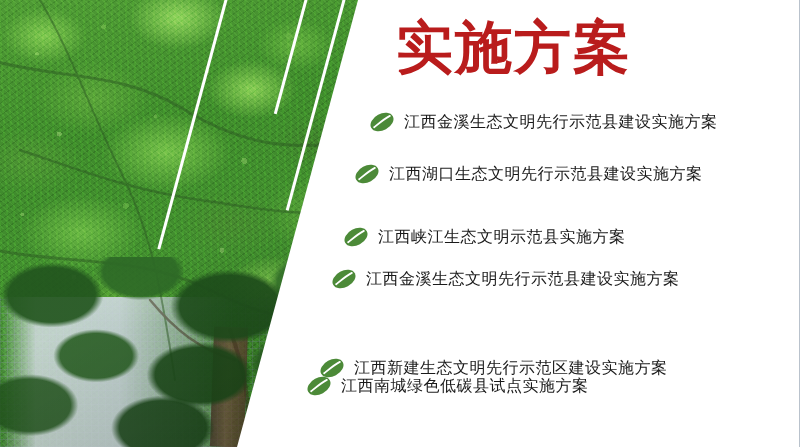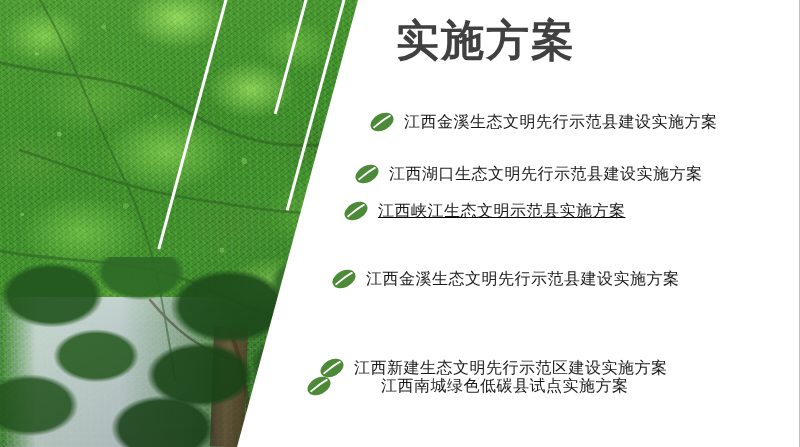--- a/index.html
+++ b/index.html
@@ -159,23 +159,23 @@
     width: 800px;
     height: 447px;
   }
 
   .slide-title {
     position: absolute;
     left: 396px;
     top: 18px;
     font-family: "DejaVu Sans", "Liberation Sans", sans-serif;
     font-weight: bold;
-    font-size: 43px;
+    font-size: 57px;
     letter-spacing: 2px;
-    color: #404040;
+    color: #b91c1c;
     line-height: 1.05;
     white-space: nowrap;
   }
 
   .item {
     position: absolute;
     display: flex;
     align-items: center;
     white-space: nowrap;
   }
@@ -234,21 +234,21 @@
     </div>
 
     <div class="item" style="left:353px; top:160px;">
       <svg class="leaf" viewBox="0 0 32 32">
         <ellipse cx="16" cy="16" rx="14" ry="9.5" fill="#4c8a38" transform="rotate(-28 16 16)"></ellipse>
         <path d="M7 22 C 12 18, 19 12, 25 9" stroke="#ffffff" stroke-width="2.1" fill="none" stroke-linecap="round"></path>
       </svg>
       <span class="item-label">江西湖口生态文明先行示范县建设实施方案</span>
     </div>
 
-    <div class="item" style="left:342px; top:197px;text-decoration:underline;">
+    <div class="item" style="left:342px; top:223px;">
       <svg class="leaf" viewBox="0 0 32 32">
         <ellipse cx="16" cy="16" rx="14" ry="9.5" fill="#4c8a38" transform="rotate(-28 16 16)"></ellipse>
         <path d="M7 22 C 12 18, 19 12, 25 9" stroke="#ffffff" stroke-width="2.1" fill="none" stroke-linecap="round"></path>
       </svg>
       <span class="item-label">江西峡江生态文明示范县实施方案</span>
     </div>
 
     <div class="item" style="left:330px; top:265px;">
       <svg class="leaf" viewBox="0 0 32 32">
         <ellipse cx="16" cy="16" rx="14" ry="9.5" fill="#4c8a38" transform="rotate(-28 16 16)"></ellipse>
@@ -258,21 +258,21 @@
     </div>
 
     <div class="item" style="left:318px; top:318px;margin-top:36px;">
       <svg class="leaf" viewBox="0 0 32 32">
         <ellipse cx="16" cy="16" rx="14" ry="9.5" fill="#4c8a38" transform="rotate(-28 16 16)"></ellipse>
         <path d="M7 22 C 12 18, 19 12, 25 9" stroke="#ffffff" stroke-width="2.1" fill="none" stroke-linecap="round"></path>
       </svg>
       <span class="item-label">江西新建生态文明先行示范区建设实施方案</span>
     </div>
 
-    <div class="item" style="left:305px; top:372px;gap:40px;">
+    <div class="item" style="left:305px; top:372px;">
       <svg class="leaf" viewBox="0 0 32 32">
         <ellipse cx="16" cy="16" rx="14" ry="9.5" fill="#4c8a38" transform="rotate(-28 16 16)"></ellipse>
         <path d="M7 22 C 12 18, 19 12, 25 9" stroke="#ffffff" stroke-width="2.1" fill="none" stroke-linecap="round"></path>
       </svg>
       <span class="item-label">江西南城绿色低碳县试点实施方案</span>
     </div>
 
   </div>
 </div>
 

